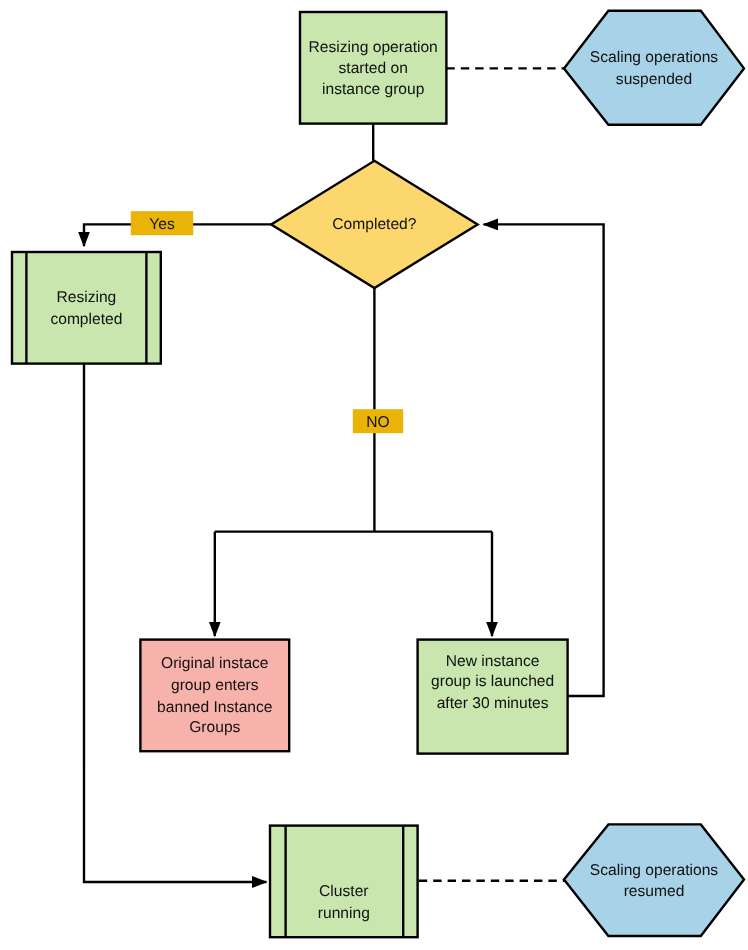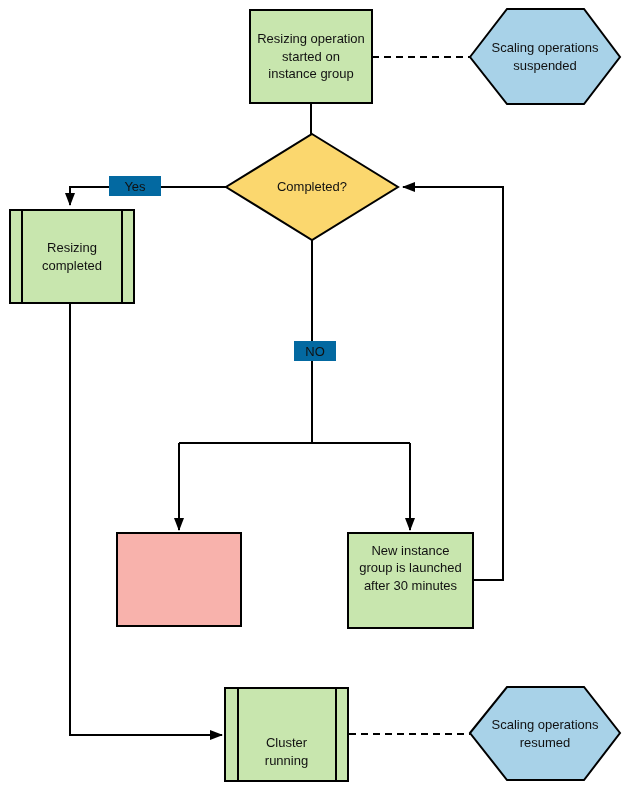--- a/index.html
+++ b/index.html
@@ -25,21 +25,21 @@
     white-space: pre-line;
     pointer-events: none;
   }
   .edge-label {
     position: absolute;
     display: flex;
     align-items: center;
     justify-content: center;
     font-size: 13px;
     color: #111111;
-    background: #0369a1;
+    background: #eab308;
     padding: 0 3px;
     pointer-events: none;
   }
 </style>
 </head>
 <body>
 
 <div class="canvas">
 
   <svg width="623" height="792" viewBox="0 0 623 792">
@@ -86,20 +86,24 @@
 instance group</div>
 
   <div class="label" style="left:470px; top:9px; width:150px; height:95px">Scaling operations
 suspended</div>
 
   <div class="label" style="left:10px; top:210px; width:124px; height:93px">Resizing
 completed</div>
 
   <div class="label" style="left:226px; top:134px; width:172px; height:106px">Completed?</div>
 
+  <div class="label" style="left:117px; top:533px; width:124px; height:93px">Original instace
+group enters
+banned Instance
+Groups</div>
 
   <div class="label" style="left:348px; top:533px; width:125px; height:70px">New instance
 group is launched
 after 30 minutes</div>
 
   <div class="label" style="left:225px; top:705px; width:123px; height:93px">Cluster
 running</div>
 
   <div class="label" style="left:470px; top:687px; width:150px; height:93px">Scaling operations
 resumed</div>

